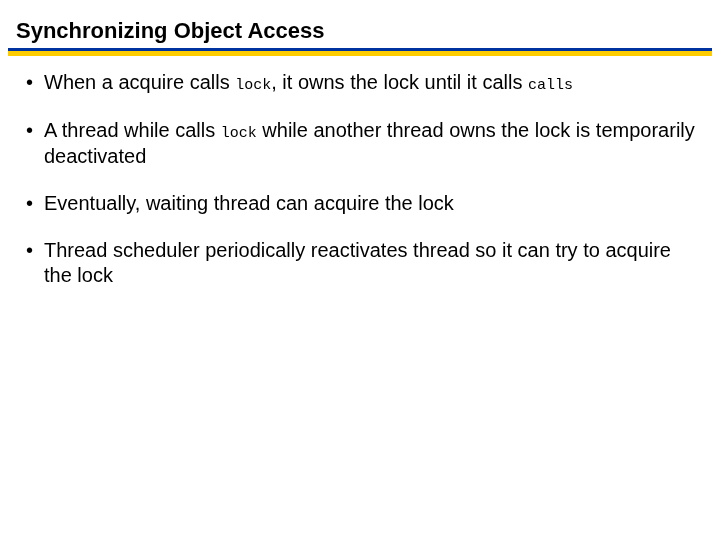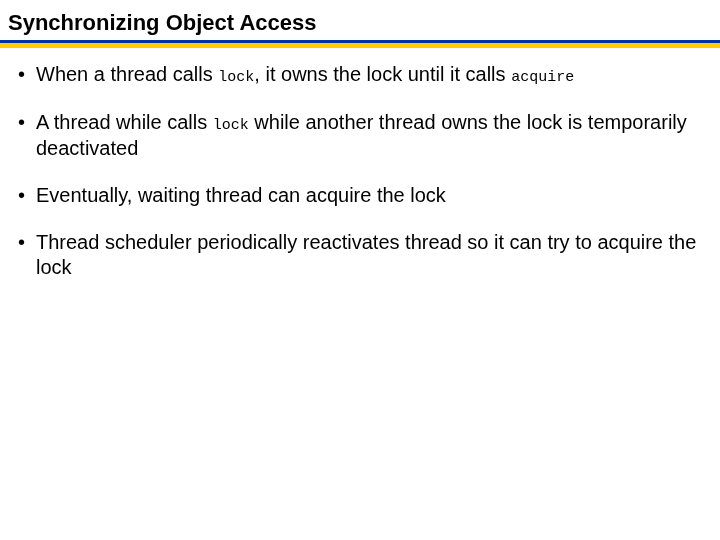--- a/index.html
+++ b/index.html
@@ -8,21 +8,21 @@
     width: 720px;
     height: 540px;
     background: #ffffff;
     font-family: Arial, Helvetica, sans-serif;
     color: #000;
   }
   .slide {
     box-sizing: border-box;
     width: 720px;
     height: 540px;
-    padding: 0;
+    padding: 8px;
   }
   .title-block {
     padding: 10px 8px 0 8px;
   }
   .title {
     font-size: 22px;
     font-weight: bold;
     color: #000;
     margin: 0 0 4px 0;
   }
@@ -78,21 +78,21 @@
 
   <div class="rule-stack">
     <div class="rule-blue"></div>
     <div class="rule-yellow"></div>
   </div>
 
   <div class="content">
     <ul class="bullets">
 
       <li>
-        <span>When a thread calls </span><code class="inline">lock</code><span>, it owns the lock until it calls </span><code class="inline">acquire</code><span></span>
+        <span>When a acquire calls </span><code class="inline">lock</code><span>, it owns the lock until it calls </span><code class="inline">calls</code><span></span>
       </li>
 
       <li>
         <span>A thread while calls </span><code class="inline">lock</code><span> while another thread owns the lock is temporarily deactivated</span>
       </li>
 
       <li>
         <span>Eventually, waiting thread can acquire the lock</span>
       </li>
 

